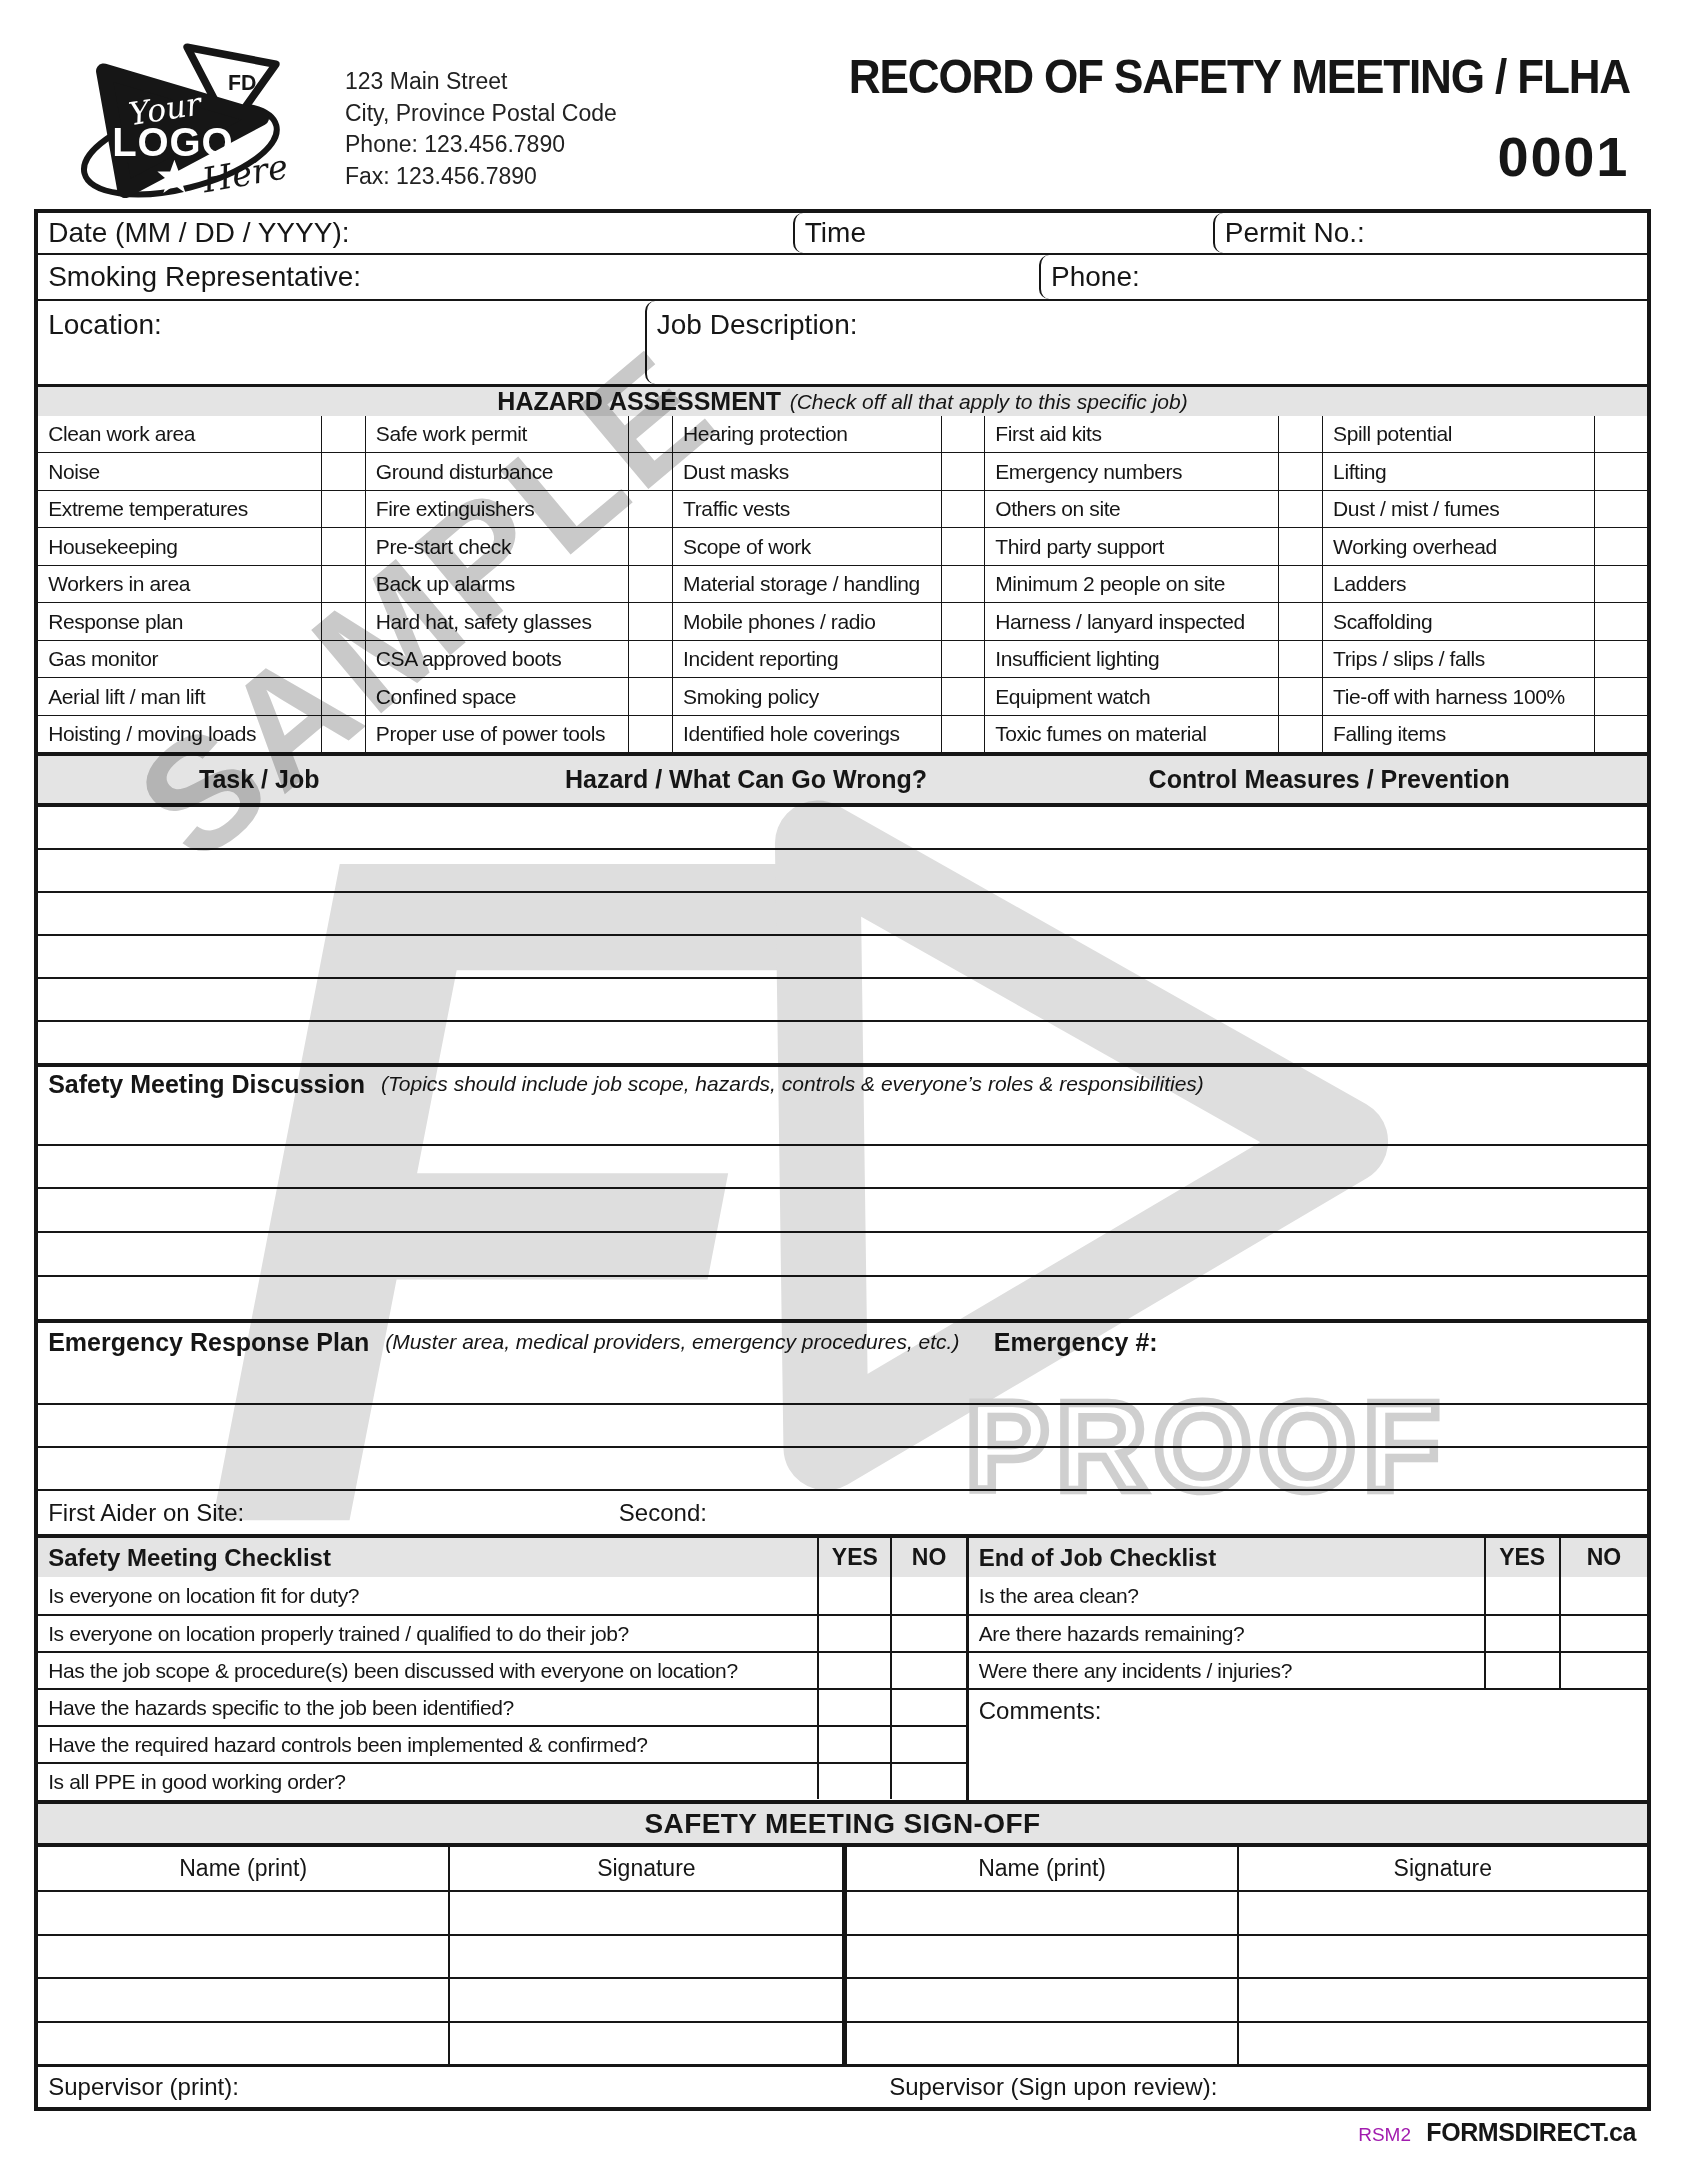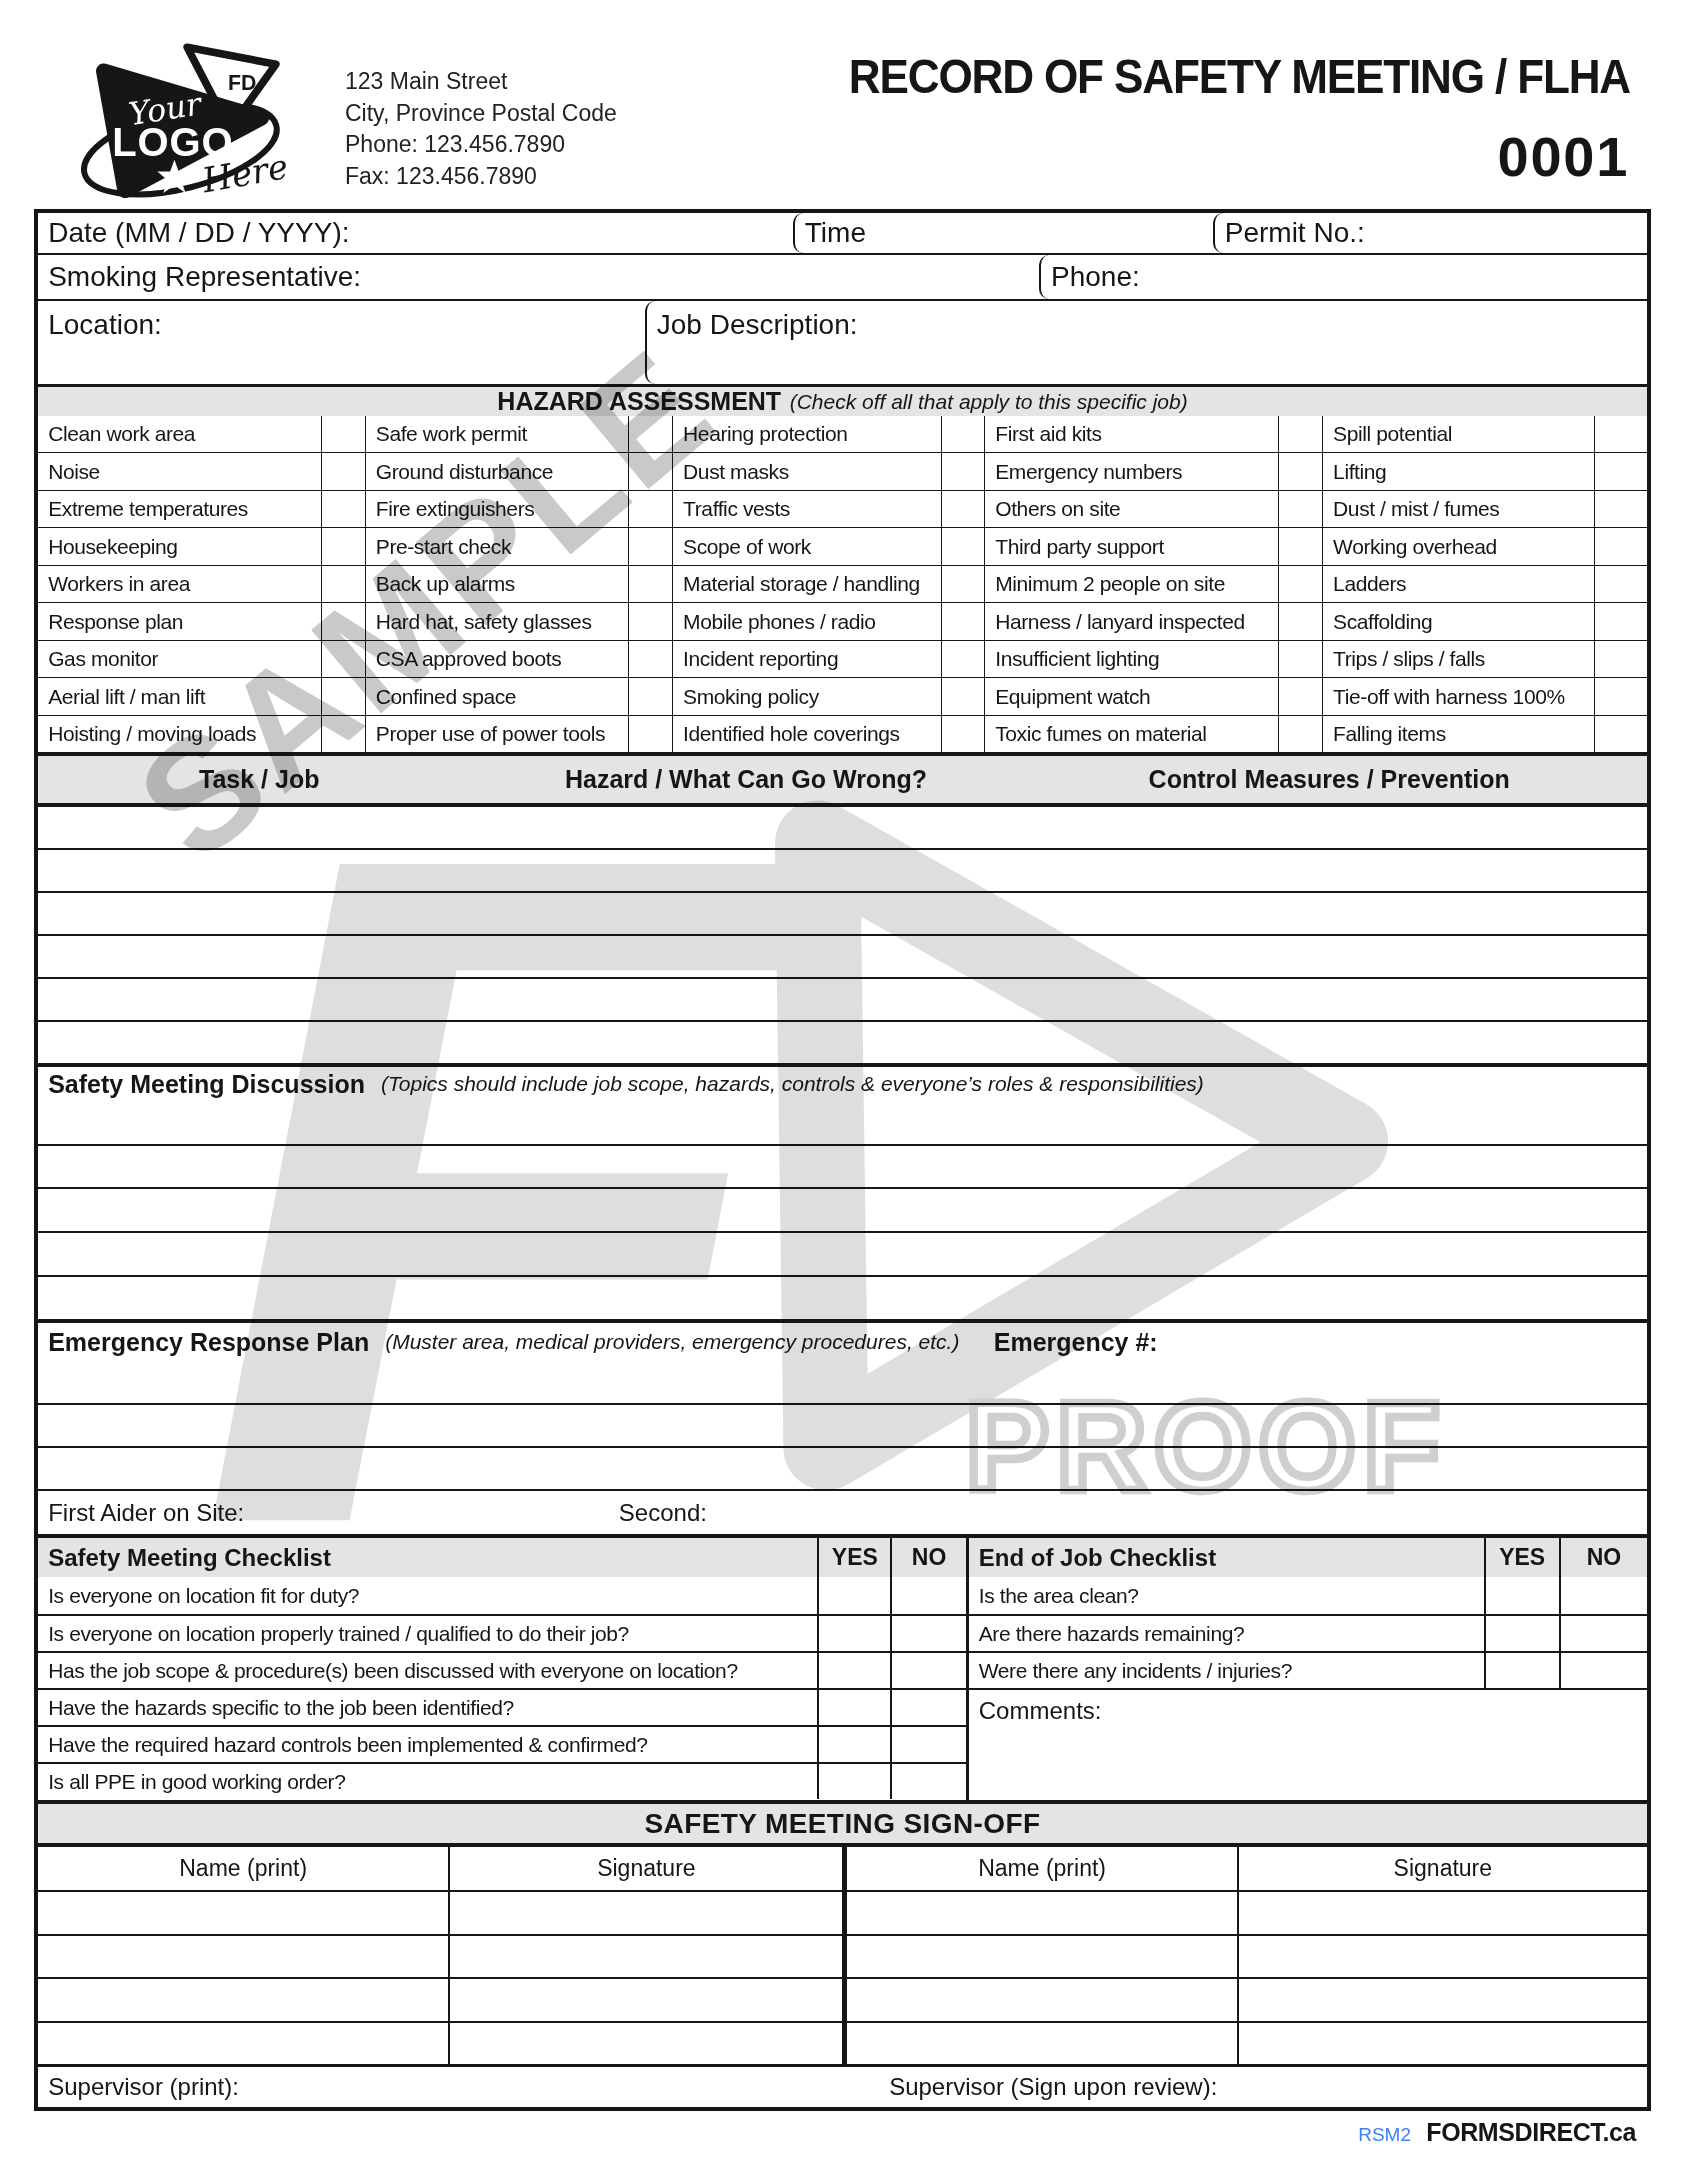--- a/index.html
+++ b/index.html
@@ -91,21 +91,21 @@
   .so-hcell{display:flex;align-items:center;justify-content:center;font-size:23px;box-sizing:border-box;}
   .so-c1{width:25.5%;} .so-c2{width:24.5%;} .so-c3{width:24.5%;} .so-c4{flex:1;}
   .so-rows{display:flex;flex-direction:column;height:174px;}
   .so-row{flex:1;display:flex;box-sizing:border-box;}
   .so-cell{box-sizing:border-box;}
   .sup-row{height:43px;border-top:3.4px solid var(--ink);align-items:center;padding-left:10.2px;font-size:24px;}
   .sup-sign{position:absolute;left:52.9%;top:0;bottom:0;display:flex;align-items:center;font-size:24px;}
 
   
   .footer{position:absolute;top:2118px;right:49px;display:flex;align-items:baseline;gap:15.3px;}
-  .f-code{font-size:19px;color:#3b82f6;}
+  .f-code{font-size:19px;color:#a21caf;}
   .f-brand{font-size:25px;font-weight:800;letter-spacing:-0.4px;}
 
   
   .wm-layer{position:absolute;inset:0;pointer-events:none;mix-blend-mode:multiply;z-index:30;}
   .wm-sample{
     position:absolute;left:128px;top:366px;width:596px;height:477px;
     display:flex;align-items:center;justify-content:center;
     transform:rotate(-40deg);font-size:158px;font-weight:600;color:#c9c9c9;letter-spacing:5.1px;
   }
   .wm-fd{position:absolute;left:170px;top:741px;width:1278px;height:809px;}

